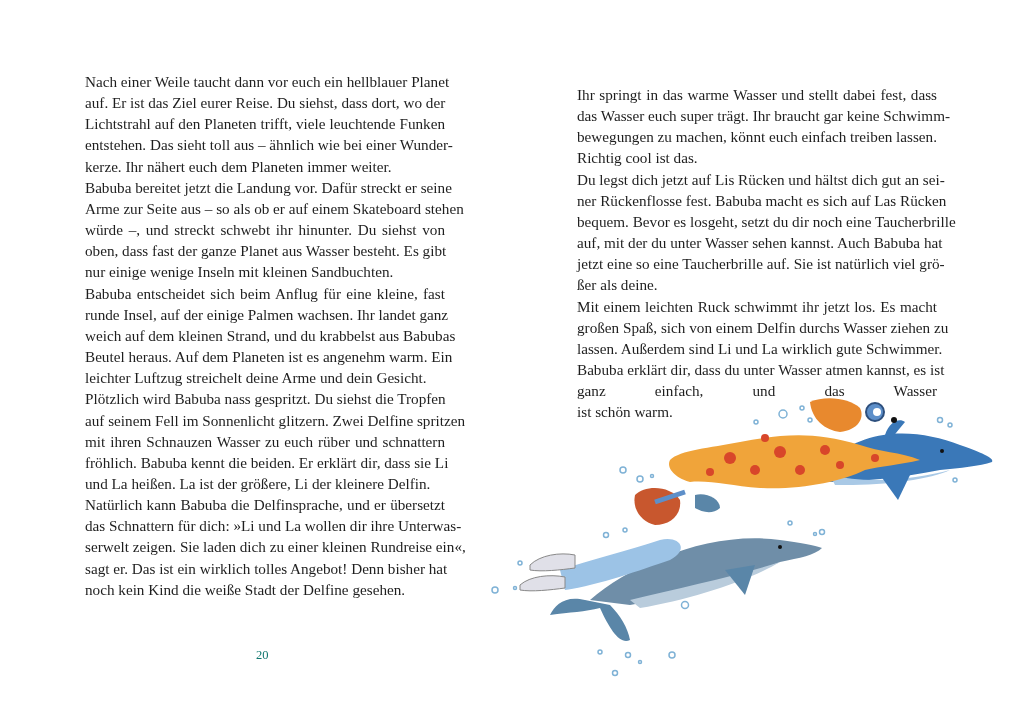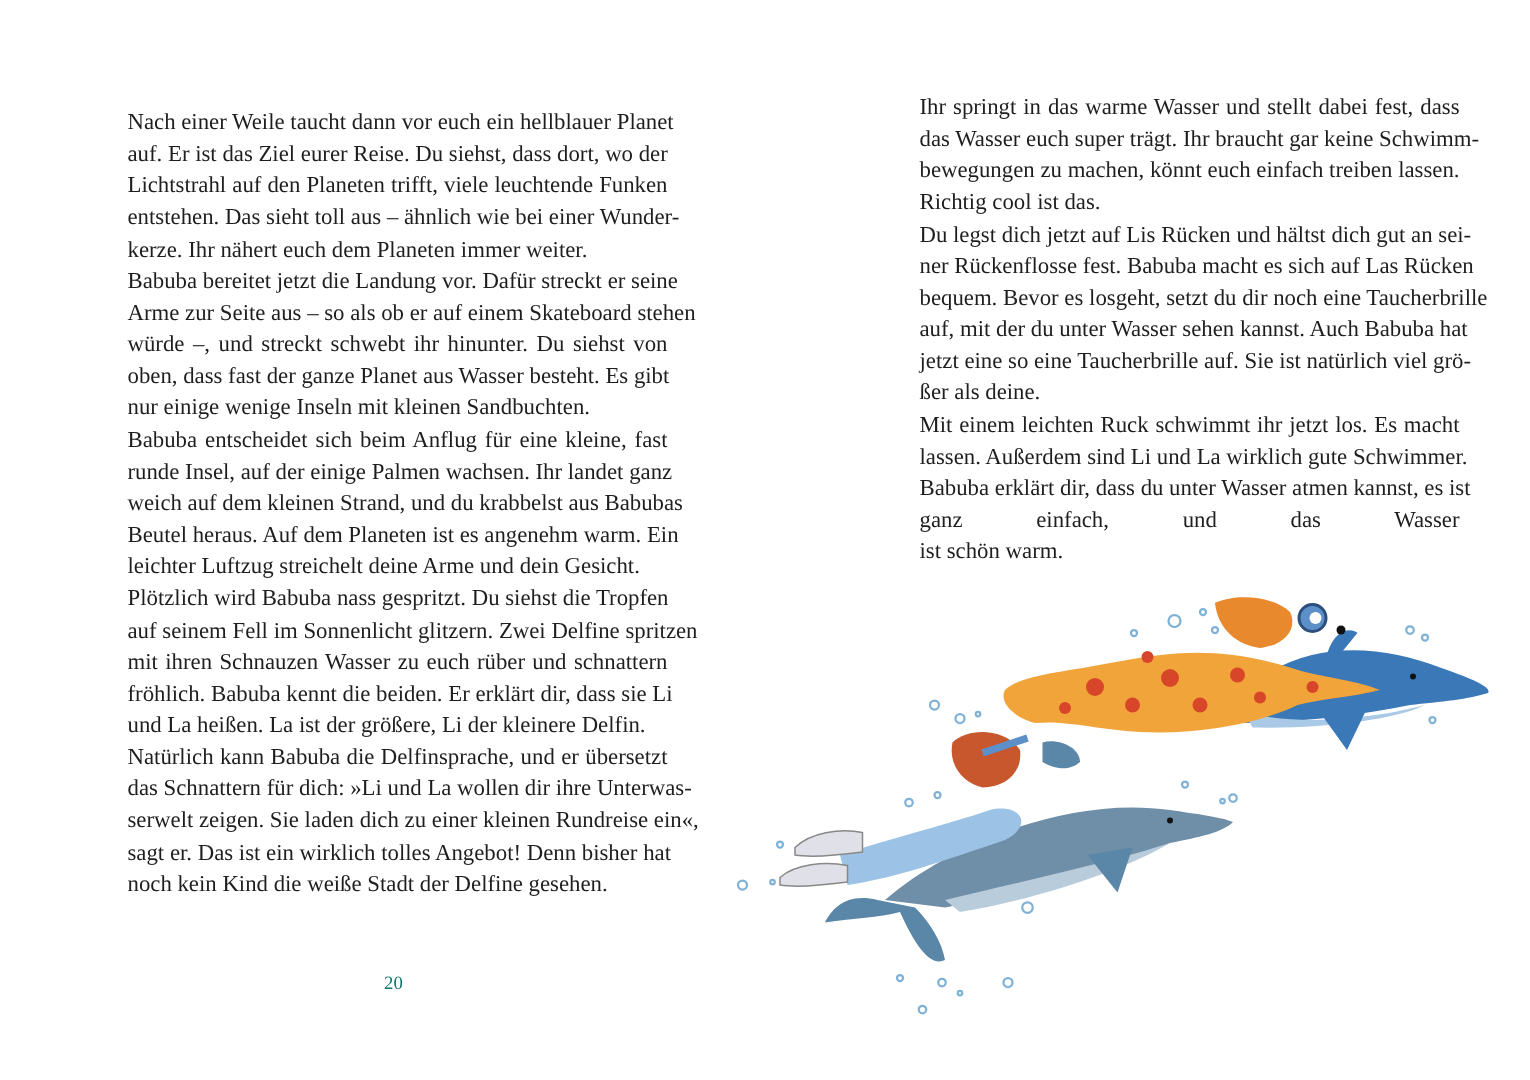--- a/index.html
+++ b/index.html
@@ -14,21 +14,21 @@
   .page-left { left: 0; width: 510px; }
   .page-right { left: 510px; width: 510px; }
   .text-block {
     position: absolute;
     font-size: 15.2px;
     line-height: 21.15px;
     text-align: justify;
     hyphens: manual;
   }
   .left-text { left: 85px; top: 71px; width: 360px; }
-  .right-text { left: 67px; top: 61px; width: 360px; margin-left: 36px; }
+  .right-text { left: 67px; top: 84px; width: 360px; }
   .line { display: block; white-space: nowrap; text-align-last: justify; text-align: justify; }
   .line.last { text-align-last: left; }
   .para { display: block; }
   .page-number {
     position: absolute; left: 256px; top: 648px;
     font-size: 12.5px; color: #0f766e;
   }
   .illustration { position: absolute; left: 480px; top: 390px; width: 530px; height: 300px; }
 </style>
 </head>
@@ -86,20 +86,21 @@
       <span class="para">
         <span class="line">Du legst dich jetzt auf Lis Rücken und hältst dich gut an sei-</span>
         <span class="line">ner Rückenflosse fest. Babuba macht es sich auf Las Rücken</span>
         <span class="line">bequem. Bevor es losgeht, setzt du dir noch eine Taucherbrille</span>
         <span class="line">auf, mit der du unter Wasser sehen kannst. Auch Babuba hat</span>
         <span class="line">jetzt eine so eine Taucherbrille auf. Sie ist natürlich viel grö-</span>
         <span class="line last">ßer als deine.</span>
       </span>
       <span class="para">
         <span class="line">Mit einem leichten Ruck schwimmt ihr jetzt los. Es macht</span>
+        <span class="line">großen Spaß, sich von einem Delfin durchs Wasser ziehen zu</span>
         <span class="line">lassen. Außerdem sind Li und La wirklich gute Schwimmer.</span>
         <span class="line">Babuba erklärt dir, dass du unter Wasser atmen kannst, es ist</span>
         <span class="line">ganz einfach, und das Wasser</span>
         <span class="line last">ist schön warm.</span>
       </span>
     </div>
 </div>
 
 <svg class="illustration" viewBox="0 0 530 300" xmlns="http://www.w3.org/2000/svg">
 

